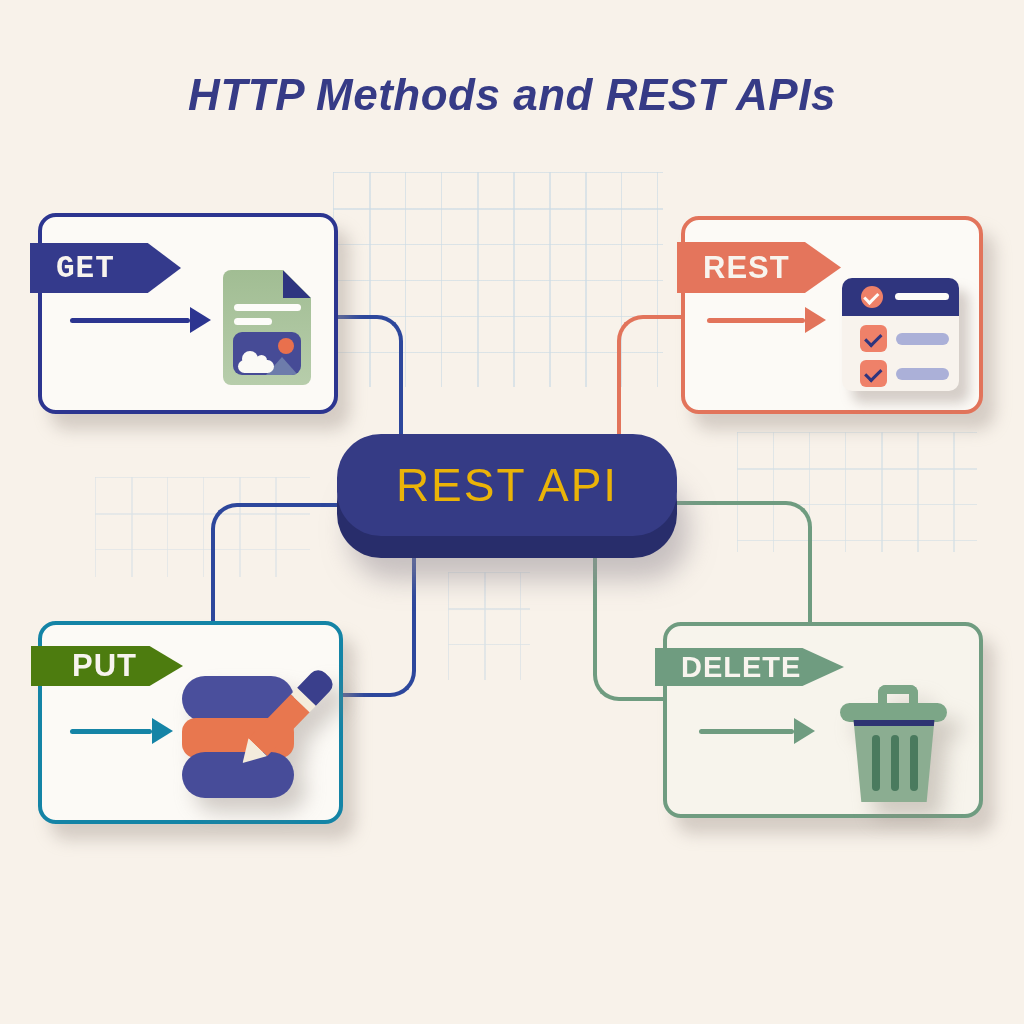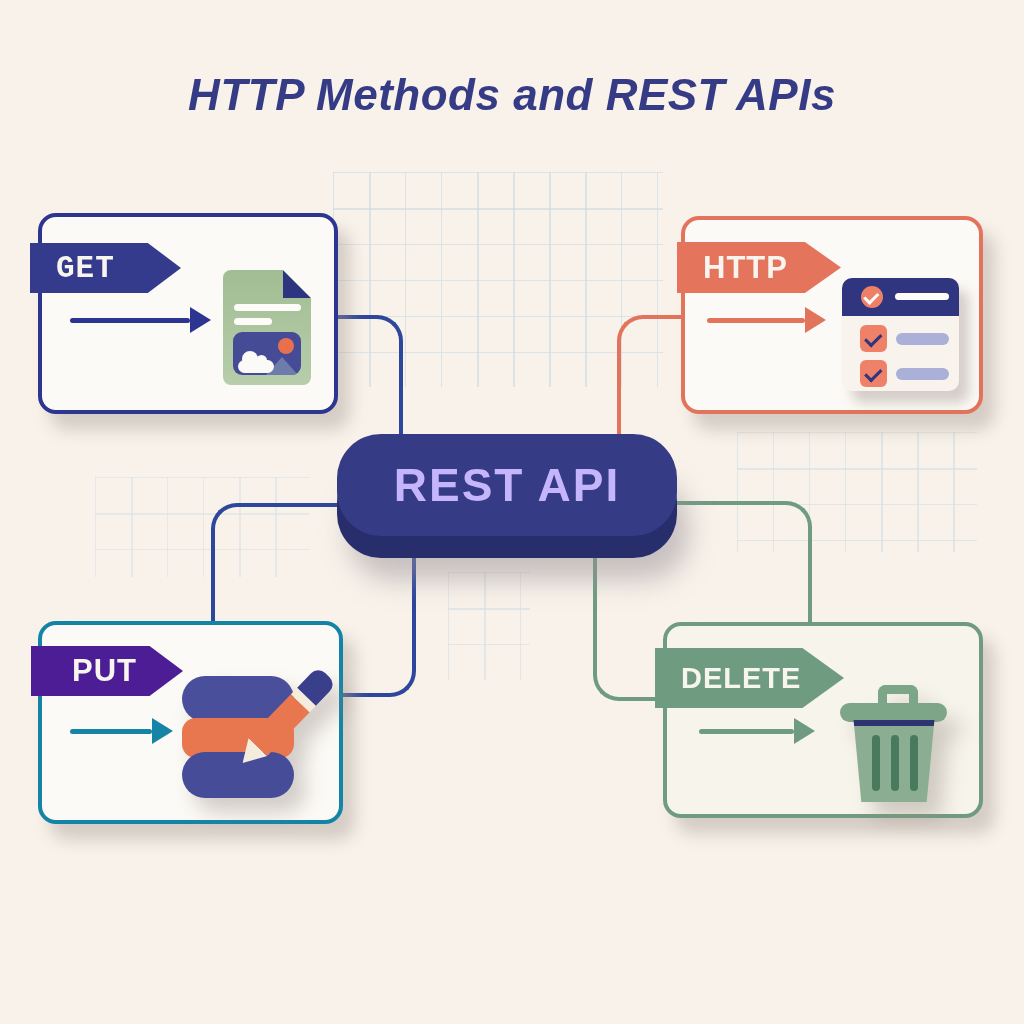--- a/index.html
+++ b/index.html
@@ -54,21 +54,21 @@
     position:absolute; left:337px; top:458px; width:340px; height:100px;
     background:#282d6b; border-radius:44px;
     box-shadow:12px 22px 26px rgba(151,143,152,.5);
   }
   .node-face {
     position:absolute; left:337px; top:434px; width:340px; height:102px;
     background:#353b85; border-radius:44px;
     display:flex; align-items:center; justify-content:center;
   }
   .node-face span {
-    color:#c4b5fd; font-size:46px; font-weight:bold; letter-spacing:2px;
+    color:#eab308; font-size:46px; font-weight:normal; letter-spacing:2px;
   }
 
   
   .card {
     position:absolute; background:#fcfaf6; border-radius:18px;
     box-shadow:12px 16px 16px rgba(164,152,146,.42);
   }
   .card-get    { left:38px;  top:213px; width:292px; height:193px; border:4px solid #2c3590;font-family:Liberation Mono, monospace; }
   .card-post   { left:681px; top:216px; width:294px; height:190px; border:4px solid #e2745b; }
   .card-put    { left:38px;  top:621px; width:297px; height:195px; border:4px solid #1484a6; }
@@ -78,22 +78,22 @@
   
   .tag {
     position:absolute; clip-path:polygon(0 0,78% 0,100% 50%,78% 100%,0 100%);
     display:flex; align-items:center;
     color:#f8f4ee; font-weight:bold; font-size:31px; letter-spacing:1px;
     padding-left:26px; box-sizing:border-box;
     filter:drop-shadow(5px 6px 5px rgba(140,130,125,.35));
   }
   .tag-get    { left:-12px; top:26px; width:151px; height:50px; background:#343a8c; }
   .tag-post   { left:-8px;  top:22px; width:164px; height:51px; background:#e4755c; }
-  .tag-put    { left:-11px; top:21px; width:152px; height:50px; background:#4c1d95;padding-left:41px; }
-  .tag-delete { left:-12px; top:22px; width:189px; height:60px; background:#6f9c80; font-size:29px; }
+  .tag-put    { left:-11px; top:21px; width:152px; height:40px; background:#4d7c0f;padding-left:41px; }
+  .tag-delete { left:-12px; top:22px; width:189px; height:38px; background:#6f9c80; font-size:29px; }
 
   
   .arrow { position:absolute; height:5px; border-radius:3px; }
   .arrow::after {
     content:""; position:absolute; right:-21px; top:-11px;
     border-left:21px solid; border-top:13px solid transparent; border-bottom:13px solid transparent;
     border-left-color:inherit;
   }
   .arrow-get    { left:28px; top:101px; width:120px; background:#2c3590; color:#2c3590; border-left-color:#2c3590; }
   .arrow-get::after    { border-left-color:#2c3590; }
@@ -218,21 +218,21 @@
       <div class="doc-img">
         <div class="doc-sun"></div>
         <div class="doc-mtn"></div>
         <div class="doc-cloud"></div>
       </div>
     </div>
   </div>
 
   <div class="card card-post">
     <div class="tag tag-post">
-      <span>HTTP</span>
+      <span>REST</span>
     </div>
     <div class="arrow arrow-post"></div>
     <div class="form">
       <div class="form-header"></div>
       <div class="form-circle">
         <span class="form-check"></span>
       </div>
       <div class="form-hbar"></div>
       <div class="form-sq form-sq1">
         <span class="form-check"></span>

